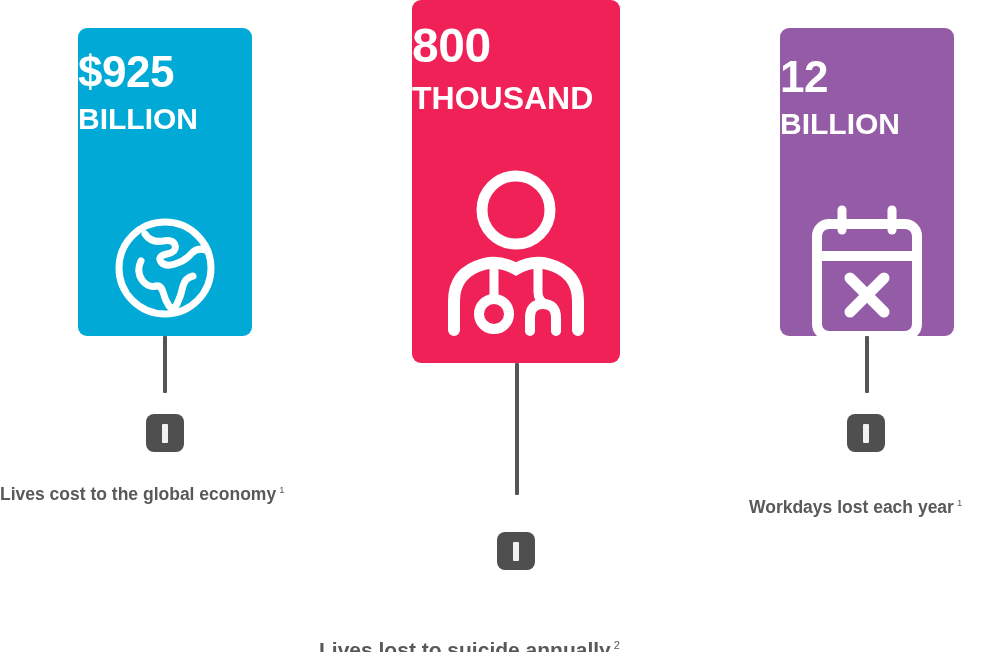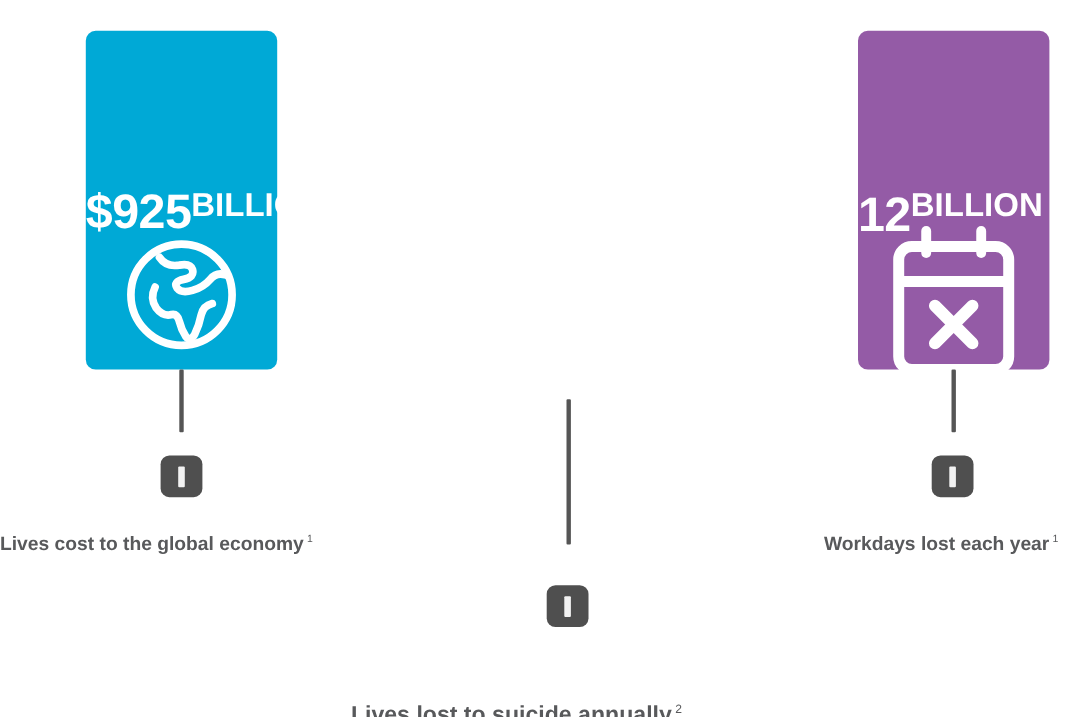--- a/index.html
+++ b/index.html
@@ -18,22 +18,22 @@
     width: 987px;
     height: 652px;
     background: #ffffff;
   }
 
   
   .card {
     position: absolute;
     border-radius: 9px;
     display: flex;
-    flex-direction: row;
-    align-items: center;
+    flex-direction: column;
+    align-items: flex-start;
     color: #ffffff;
   }
 
   .card-blue   { left: 78px;  top: 28px; width: 174px; height: 308px; background: #00a9d6; }
   .card-pink   { left: 412px; top: 0px;  width: 208px; height: 363px; background: #ef2157;
                  border-top-left-radius: 9px; border-top-right-radius: 9px; }
   .card-purple { left: 780px; top: 28px; width: 174px; height: 308px; background: #945ba6; }
 
   .stat-number {
     font-weight: 700;
@@ -108,21 +108,21 @@
     line-height: 1.1;
   }
   .caption sup {
     font-size: 9.5px;
     font-weight: 400;
     vertical-align: super;
     margin-left: 3px;
     color: #58595b;
   }
   .caption-blue   { left: 0px;   top: 485px; }
-  .caption-purple { left: 749px; top: 485px; }
+  .caption-purple { left: 749px; top: 498px; }
   .caption-pink   { left: 319px; top: 638px; font-size: 21px; }
   .caption-pink sup { font-size: 11px; }
 </style>
 </head>
 <body>
 
 <div class="stage">
 
   <div class="card card-blue">
     <div class="stat-number">$925</div>
@@ -136,20 +136,34 @@
     </span>
   </div>
   <div class="connector connector-blue"></div>
   <div class="marker marker-blue">
     <span class="marker-bar"></span>
   </div>
   <div class="caption caption-blue">
     <span>Lives cost to the global economy</span><sup>1</sup>
   </div>
 
+  <div class="card card-pink">
+    <div class="stat-number">800</div>
+    <div class="stat-unit">THOUSAND</div>
+    <span class="card-icon">
+      <svg width="152" height="168" viewBox="0 0 152 168" aria-hidden="true">
+        <circle cx="76" cy="42" r="34" fill="none" stroke="#ffffff" stroke-width="11"></circle>
+        <path d="M14 162 L14 133 Q14 104 44 96 Q60 92 76 101 Q92 92 108 96 Q138 104 138 133 L138 162" fill="none" stroke="#ffffff" stroke-width="12" stroke-linecap="round"></path>
+        <path d="M54 99 L54 131" fill="none" stroke="#ffffff" stroke-width="9" stroke-linecap="round"></path>
+        <circle cx="54" cy="146" r="15" fill="none" stroke="#ffffff" stroke-width="10"></circle>
+        <path d="M98 99 L98 124 Q98 132 105 136" fill="none" stroke="#ffffff" stroke-width="9" stroke-linecap="round"></path>
+        <path d="M90 163 L90 150 Q90 136 103 136 Q116 136 116 150 L116 163" fill="none" stroke="#ffffff" stroke-width="10" stroke-linecap="round"></path>
+      </svg>
+    </span>
+  </div>
   <div class="connector connector-pink"></div>
   <div class="marker marker-pink">
     <span class="marker-bar"></span>
   </div>
   <div class="caption caption-pink">
     <span>Lives lost to suicide annually</span><sup>2</sup>
   </div>
 
   <div class="card card-purple">
     <div class="stat-number">12</div>

